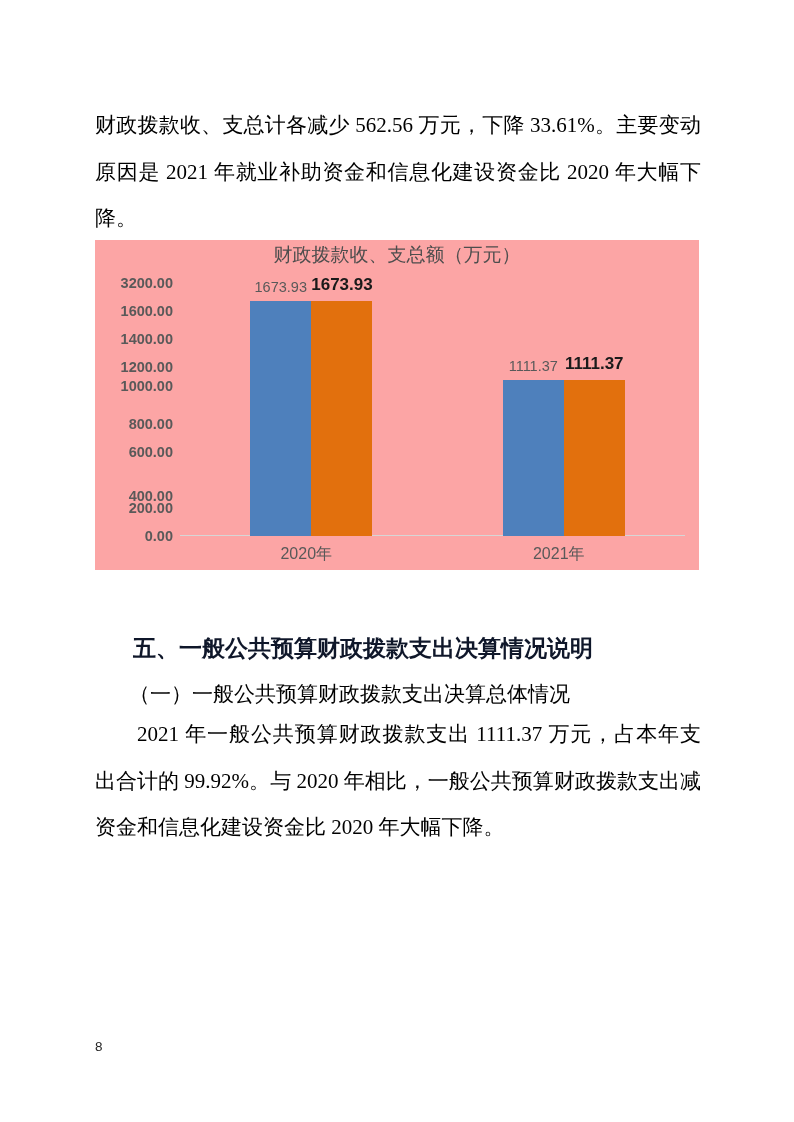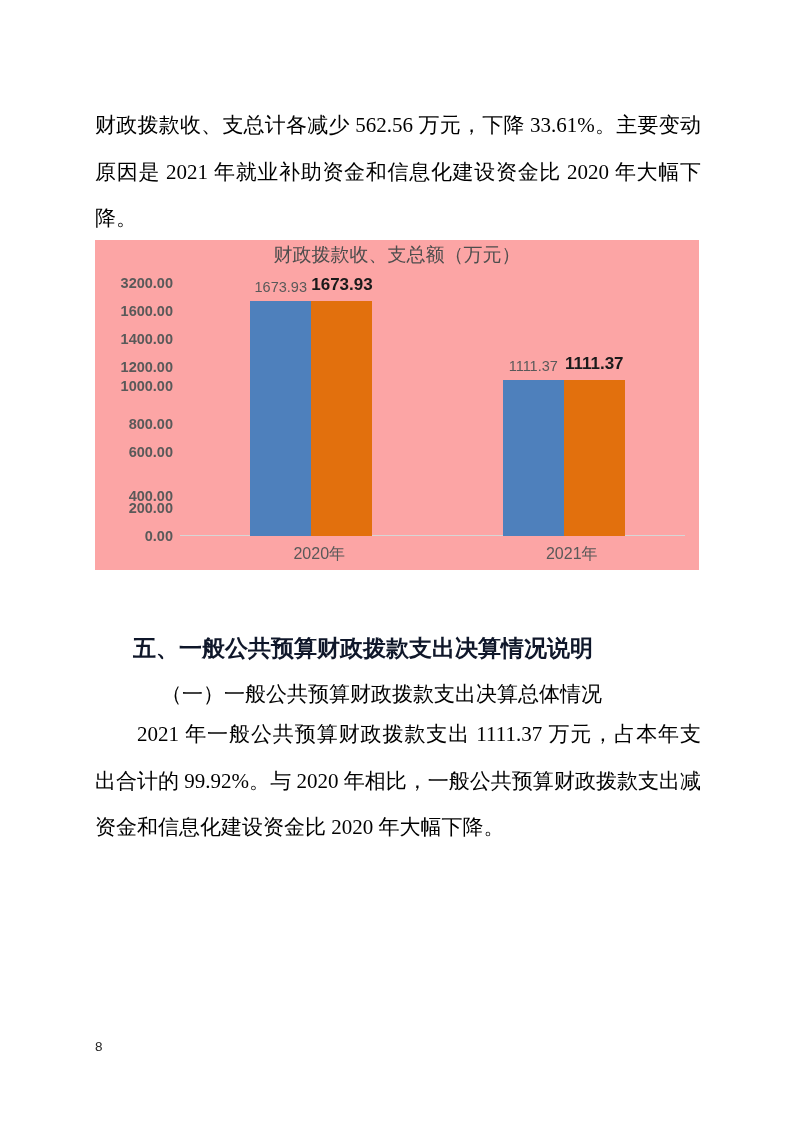--- a/index.html
+++ b/index.html
@@ -111,21 +111,21 @@
     position: absolute;
     width: 61px;
     text-align: center;
     white-space: nowrap;
     font-family: "Liberation Sans", sans-serif;
   }
   .bar-label.regular { font-size: 14.5px; font-weight: 400; color: #595959; }
   .bar-label.bold { font-size: 17px; font-weight: 700; color: #1a1a1a; }
   .xaxis {
     position: absolute;
-    left: 98px;
+    left: 85px;
     top: 304px;
     width: 505px;
     display: flex;
   }
   .xcat {
     flex: 1 1 50%;
     text-align: center;
     font-family: "Liberation Sans", sans-serif;
     font-size: 16px;
     color: #595959;
@@ -153,21 +153,20 @@
     white-space: nowrap;
   }
   .subheading {
     position: absolute;
     top: 680px;
     left: 129px;
     font-size: 21px;
     font-family: "Liberation Serif", serif;
     color: #000000;
     white-space: nowrap;
-    margin-left: 32px;
   }
   .pagenum {
     position: absolute;
     top: 1039px;
     left: 95px;
     font-size: 13.5px;
     font-family: "Liberation Sans", sans-serif;
     color: #262626;
   }
 </style>

